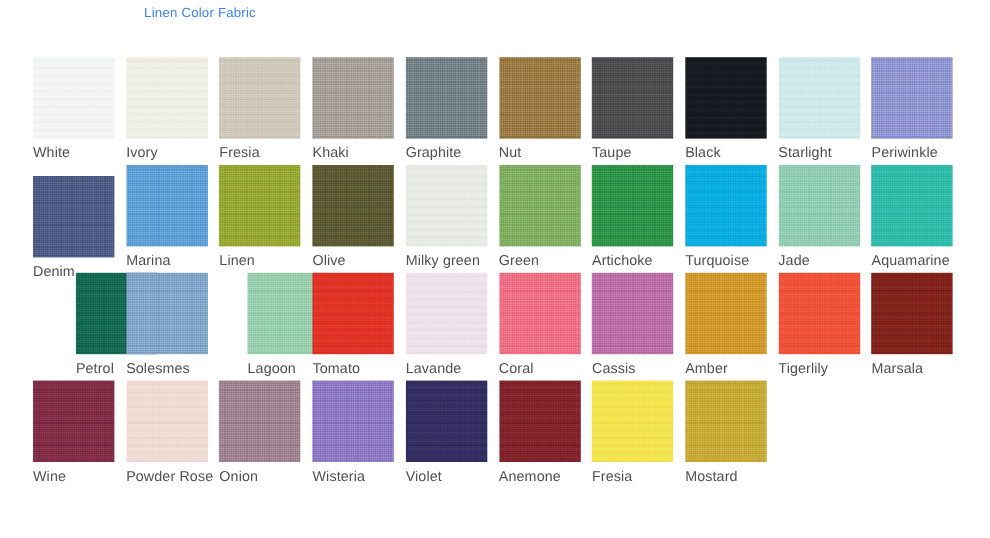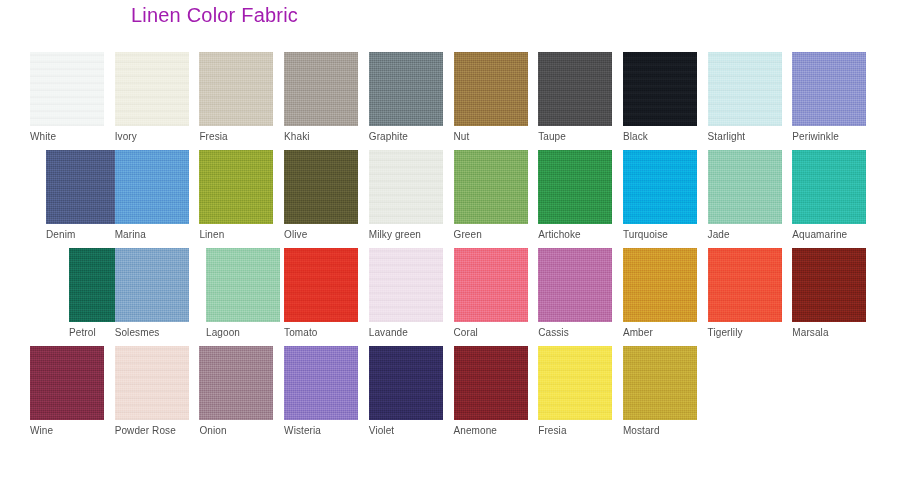--- a/index.html
+++ b/index.html
@@ -3,21 +3,21 @@
 <meta charset="utf-8">
 <style>
   html,body{margin:0;padding:0;}
   body{
     width:900px;height:489px;background:#ffffff;
     font-family:"Liberation Sans","DejaVu Sans",sans-serif;
     overflow:hidden;position:relative;
   }
   #title{
     position:absolute;left:131px;top:4px;
-    font-size:20px;font-weight:400;color:#a21caf;
+    font-size:12px;font-weight:400;color:#3b82f6;
     letter-spacing:0.2px;white-space:nowrap;
   }
   #grid{
     position:absolute;left:30px;top:52px;
     width:840px;
   }
   .row{position:relative;height:98px;}
   .cell{
     position:absolute;top:0;width:74px;
   }
@@ -33,21 +33,21 @@
     mix-blend-mode:overlay;opacity:.85;
   }
   .swatch .grain{
     position:absolute;inset:0;
     background-image:
       repeating-linear-gradient(0deg, rgba(0,0,0,.035) 0px, rgba(0,0,0,0) 3px, rgba(255,255,255,.03) 5px, rgba(0,0,0,0) 7px);
     opacity:.9;
   }
   .label{
     margin-top:5px;
-    font-size:10px;color:#4f4f4f;
+    font-size:13px;color:#4f4f4f;
     white-space:nowrap;letter-spacing:.1px;
   }
 </style>
 </head>
 <body>
 
 <div id="title">Linen Color Fabric</div>
 
 <div id="grid">
     <div class="row">
@@ -116,21 +116,21 @@
       </div>
       <div class="cell" style="left: 762.3px;">
         <div class="swatch" title="Periwinkle" style="background: rgb(138, 144, 207);">
           <div class="weave"></div>
           <div class="grain"></div>
         </div>
         <div class="label">Periwinkle</div>
       </div>
     </div>
     <div class="row">
-      <div class="cell" style="left: 16px;">
+      <div class="cell" style="left: 0px; margin-top: 10px;">
         <div class="swatch" title="Denim" style="background: rgb(74, 87, 128);">
           <div class="weave"></div>
           <div class="grain"></div>
         </div>
         <div class="label">Denim</div>
       </div>
       <div class="cell" style="left: 84.7px;">
         <div class="swatch" title="Marina" style="background: rgb(90, 154, 214);">
           <div class="weave"></div>
           <div class="grain"></div>
@@ -202,21 +202,21 @@
         </div>
         <div class="label">Petrol</div>
       </div>
       <div class="cell" style="left: 84.7px;">
         <div class="swatch" title="Solesmes" style="background: rgb(123, 162, 200);">
           <div class="weave"></div>
           <div class="grain"></div>
         </div>
         <div class="label">Solesmes</div>
       </div>
-      <div class="cell" style="left: 163px; padding-left: 13px;">
+      <div class="cell" style="left: 182px; padding-left: 13px;">
         <div class="swatch" title="Lagoon" style="background: rgb(148, 206, 171);">
           <div class="weave"></div>
           <div class="grain"></div>
         </div>
         <div class="label">Lagoon</div>
       </div>
       <div class="cell" style="left: 254.1px;">
         <div class="swatch" title="Tomato" style="background: rgb(224, 48, 36);">
           <div class="weave"></div>
           <div class="grain"></div>

